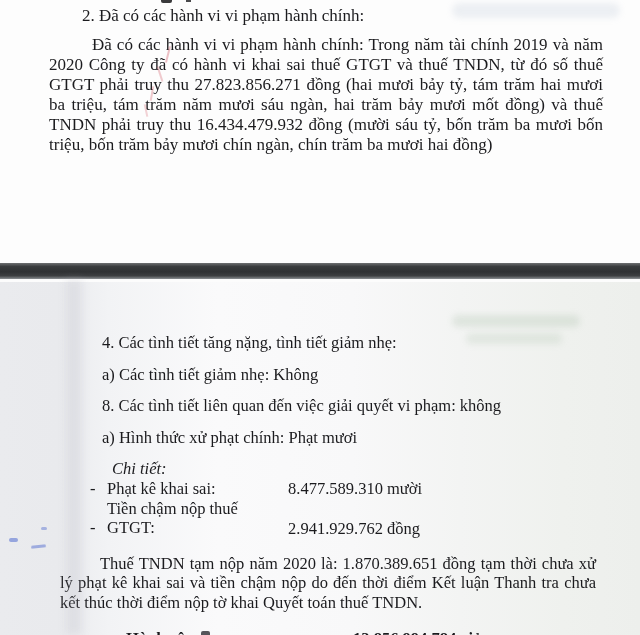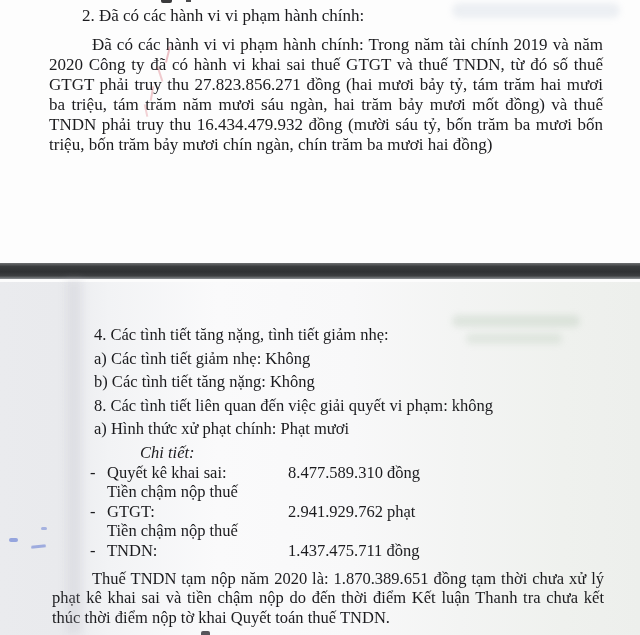--- a/index.html
+++ b/index.html
@@ -34,26 +34,26 @@
     font-size:16.5px;line-height:19.6px;
     background:linear-gradient(90deg,#eaebee 0%,#e9eaed 9%,#f2f3f5 17%,#fafafb 34%,#f8f8f9 55%,#f3f4f3 72%,#eff1ee 88%,#edefec 100%);
   }
   .page-bottom::before{
     content:"";position:absolute;top:0;left:0;right:0;height:3px;background:#fcfcfc;
   }
   .streak{
     position:absolute;top:0;bottom:0;left:66px;width:16px;
     background:rgba(168,172,186,0.20);filter:blur(4px);
   }
-  .items p{margin:4px;text-indent:46px;}
-  .detail-label{margin:0 0 0 96px;font-style:italic;}
+  .items p{margin:12px;text-indent:46px;}
+  .detail-label{margin:0 0 0 68px;font-style:italic;}
   .penalty-row{padding-left:46px;}
   .penalty-row .dash{display:inline-block;width:17px;}
   .penalty-row .plabel{display:inline-block;width:181px;}
-  .note{margin:8px;text-align:justify;text-indent:40px;}
+  .note{margin:16px;text-align:justify;text-indent:40px;}
   .total-row{padding-left:82px;font-weight:bold;}
   .total-row .tlabel{display:inline-block;width:227px;}
   .in-words{margin:0;font-weight:bold;font-style:italic;text-align:justify;text-indent:42px;}
 
   
   .artifact{position:absolute;pointer-events:none;}
   .bleed-top{top:3px;left:452px;width:168px;height:15px;border-radius:8px;
     background:rgba(150,168,190,0.16);filter:blur(3px);}
   .bleed-mid-1{top:315px;left:452px;width:128px;height:12px;border-radius:6px;
     background:rgba(152,176,150,0.22);filter:blur(3px);}
@@ -88,36 +88,32 @@
   </section>
 
   <div class="scan-bar"></div>
 
   <section class="page-bottom">
     <div class="streak"></div>
 
     <div class="items">
       <p>4. Các tình tiết tăng nặng, tình tiết giảm nhẹ:</p>
       <p>a) Các tình tiết giảm nhẹ: Không</p>
-      <p>b) Các tình tiết tăng nặng: Không</p>
       <p>8. Các tình tiết liên quan đến việc giải quyết vi phạm: không</p>
       <p>a) Hình thức xử phạt chính: Phạt mươi</p>
     </div>
 
     <p class="detail-label">Chi tiết:</p>
 
     <div class="penalty-list">
       <div class="penalty-row">
-        <span class="dash">-</span><span class="plabel">Quyết kê khai sai:</span><span class="pamount">8.477.589.310 đồng</span>
+        <span class="dash">-</span><span class="plabel">Phạt kê khai sai:</span><span class="pamount">8.477.589.310 mười</span>
       </div>
       <div class="penalty-row">
-        <span class="dash">-</span><span class="plabel">Tiền chậm nộp thuế GTGT:</span><span class="pamount">2.941.929.762 phạt</span>
-      </div>
-      <div class="penalty-row">
-        <span class="dash">-</span><span class="plabel">Tiền chậm nộp thuế TNDN:</span><span class="pamount">1.437.475.711 đồng</span>
+        <span class="dash">-</span><span class="plabel">Tiền chậm nộp thuế GTGT:</span><span class="pamount">2.941.929.762 đồng</span>
       </div>
     </div>
 
     <p class="note">Thuế TNDN tạm nộp năm 2020 là: 1.870.389.651 đồng tạm thời chưa xử lý phạt kê khai sai và tiền chậm nộp do đến thời điểm Kết luận Thanh tra chưa kết thúc thời điểm nộp tờ khai Quyết toán thuế TNDN.</p>
 
     <div class="total-row">
       <span class="tlabel">Hành cộng:</span><span class="tamount">12.856.994.784 giảm</span>
     </div>
 
     <p class="in-words">(Bằng chữ: Mười hai tỷ, tám trăm năm mươi sáu triệu, chin trăm chin mươi bốn ngàn, bảy trăm tám mươi bốn  đồng)</p>

